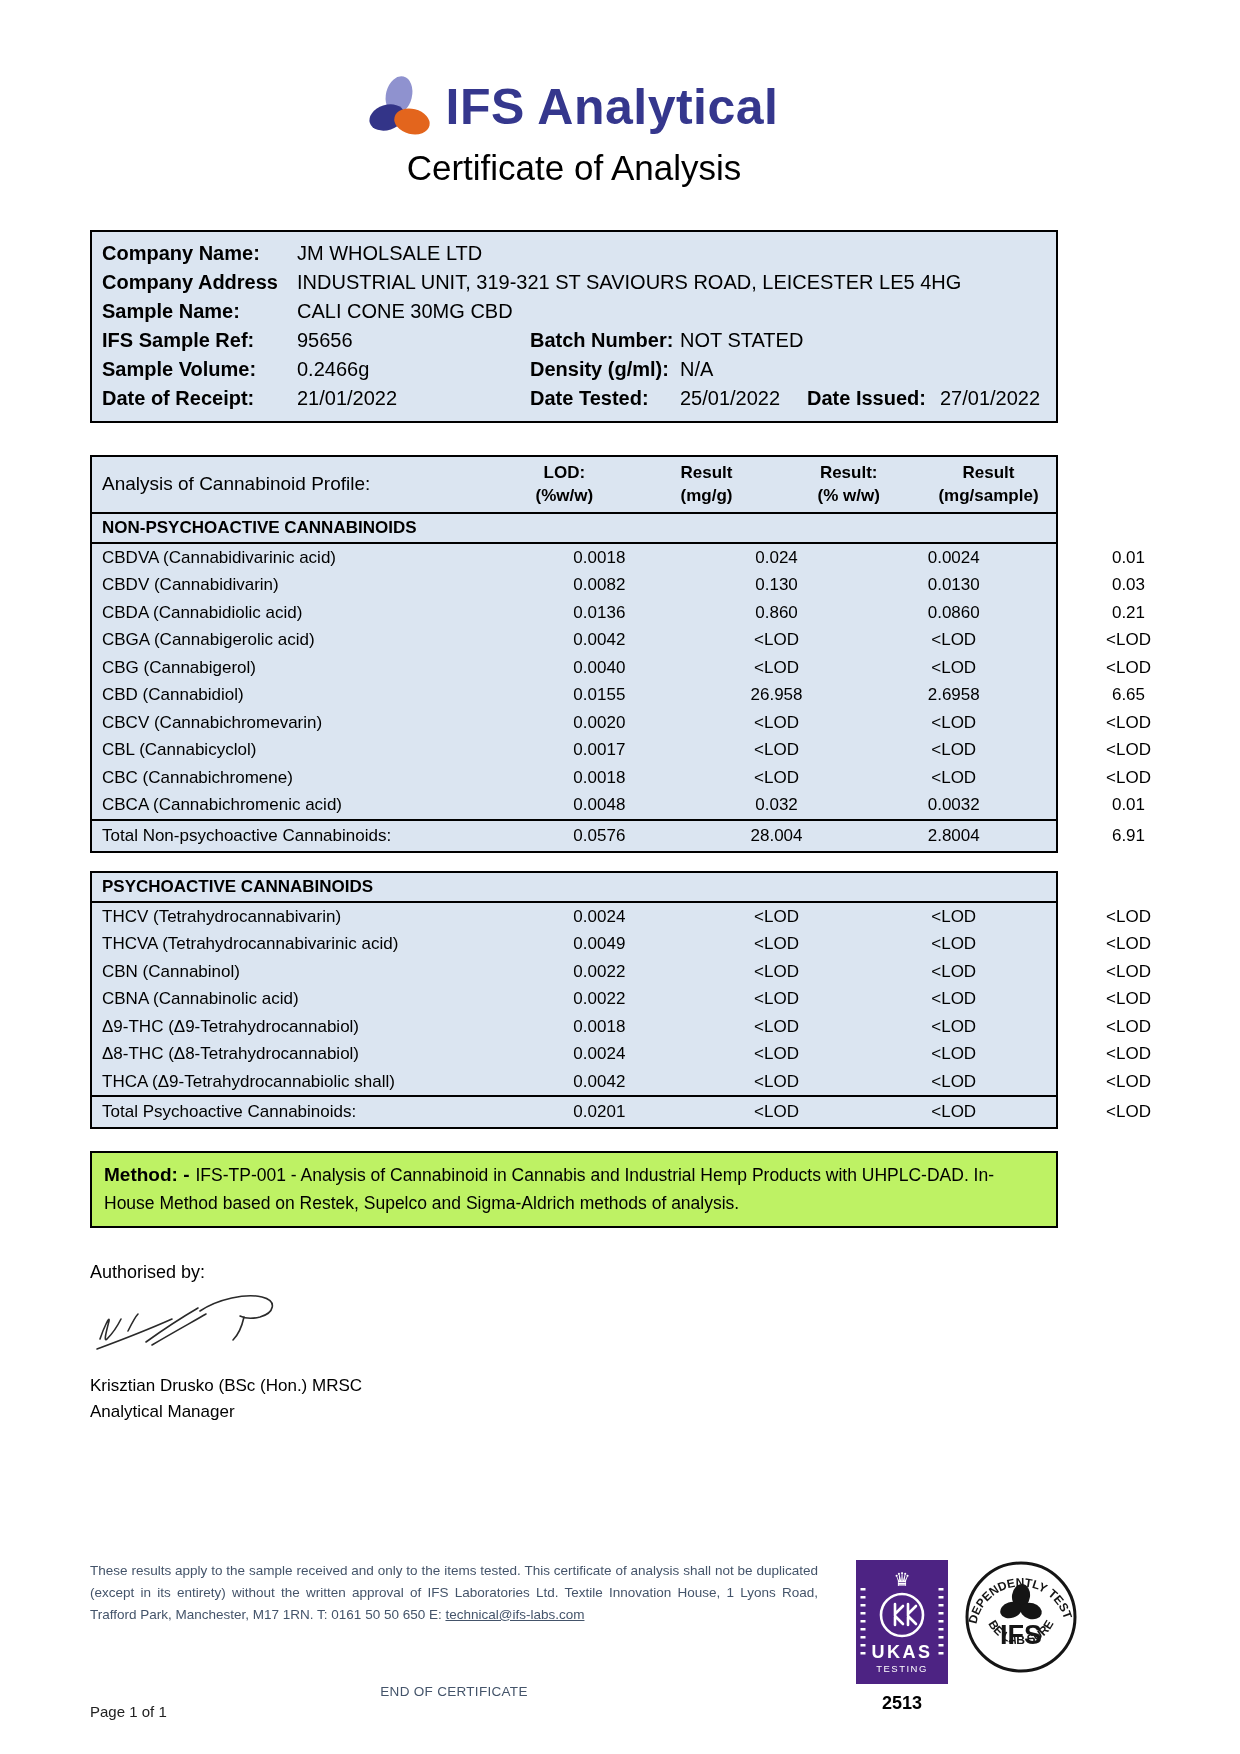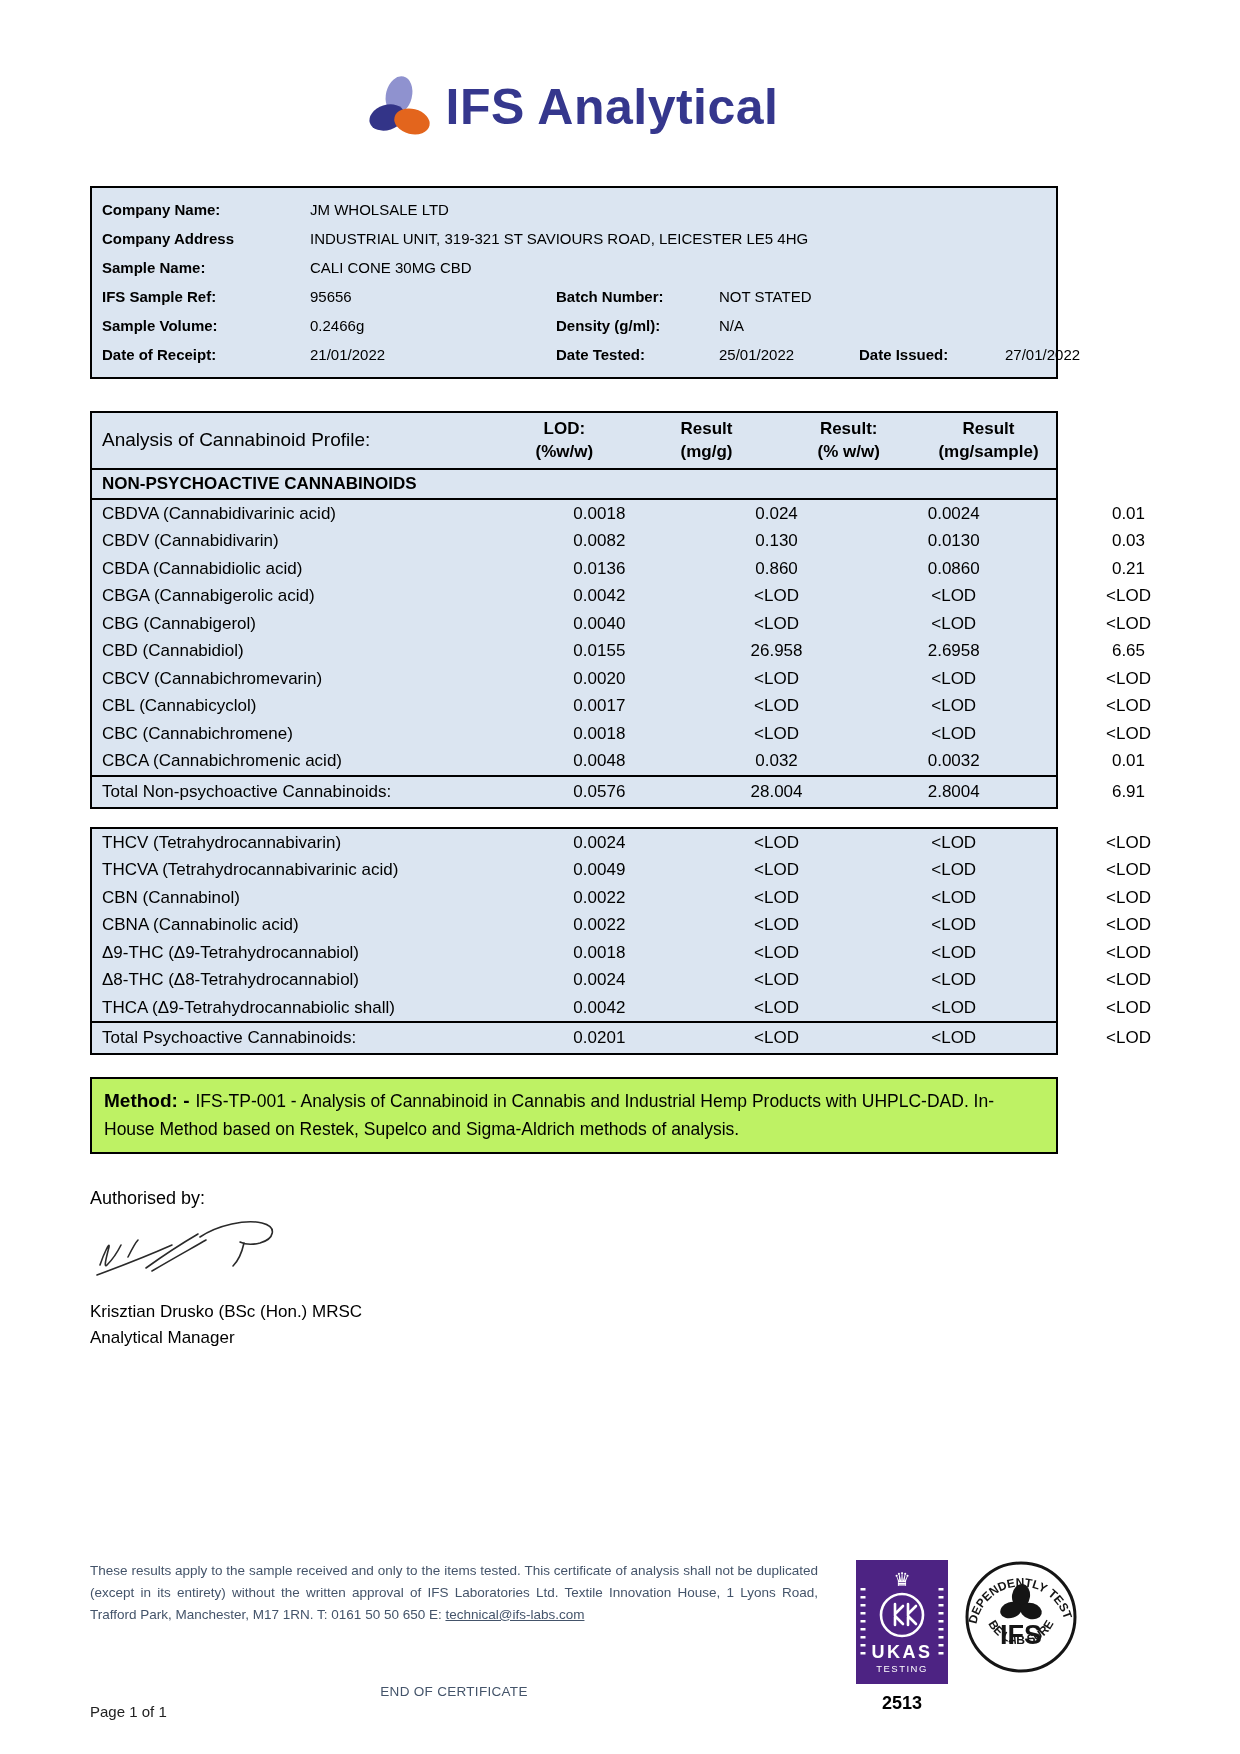--- a/index.html
+++ b/index.html
@@ -12,21 +12,21 @@
   .brand-name { font-size:50px; font-weight:bold; color:#35378d; letter-spacing:0.5px; }
   .logo { position:relative; width:62px; height:62px; flex:0 0 auto; }
   .logo i { position:absolute; border-radius:50%; display:block; }
   .e1 { width:26px; height:38px; left:17px; top:0; background:#8f92cf; transform:rotate(14deg); }
   .e2 { width:36px; height:25px; left:0; top:29px; background:#333488; transform:rotate(-18deg); }
   .e3 { width:36px; height:25px; left:25px; top:33px; background:#e3651d; transform:rotate(14deg); }
   .doc-title { text-align:center; font-size:35px; margin-top:4px; }
 
   
   .info-table { margin-top:42px; background:#dbe5f1; border:2.5px solid #000; padding:7px 0 8px 0; }
-  .irow { display:grid; min-height:29px; align-items:center; font-size:15px;gap:13px; }
+  .irow { display:grid; min-height:29px; align-items:center; font-size:20px; }
   .cols-a { grid-template-columns:205px 1fr; }
   .cols-b { grid-template-columns:205px 223px 160px 1fr; }
   .cols-c { grid-template-columns:205px 223px 160px 117px 143px 1fr; }
   .ilabel { font-weight:bold; padding-left:10px; }
   .ival { padding-right:6px; }
 
   
   .ctable { margin-top:32px; background:#dbe5f1; border:2.5px solid #000; font-size:17px; }
   .chead { display:grid; grid-template-columns:41.5% 15% 14.5% 15% 14%; border-bottom:2.5px solid #000; }
   .ctitle { font-weight:normal; font-size:19px; display:flex; align-items:center; padding-left:10px; }
@@ -66,20 +66,21 @@
 
     <div class="brand">
       <span class="logo">
           <i class="e1"></i>
           <i class="e2"></i>
           <i class="e3"></i>
         </span>
       <span class="brand-name">IFS Analytical</span>
     </div>
 
+    <div class="doc-title">Certificate of Analysis</div>
 
     <div class="info-table">
       <div class="irow cols-a">
         <div class="ilabel">Company Name:</div>
         <div class="ival">JM WHOLSALE LTD</div>
       </div>
       <div class="irow cols-a">
         <div class="ilabel">Company Address</div>
         <div class="ival">INDUSTRIAL UNIT, 319-321 ST SAVIOURS ROAD, LEICESTER LE5 4HG</div>
       </div>
@@ -205,20 +206,21 @@
       <div class="crow trow">
           <div class="cname">Total Non-psychoactive Cannabinoids:</div>
           <div class="cval">0.0576</div>
           <div class="cval">28.004</div>
           <div class="cval">2.8004</div>
           <div class="cval">6.91</div>
         </div>
     </div>
 
     <div class="ctable table2">
+      <div class="csection">PSYCHOACTIVE CANNABINOIDS</div>
       <div class="crow">
           <div class="cname">THCV (Tetrahydrocannabivarin)</div>
           <div class="cval">0.0024</div>
           <div class="cval">&lt;LOD</div>
           <div class="cval">&lt;LOD</div>
           <div class="cval">&lt;LOD</div>
         </div>
       <div class="crow">
           <div class="cname">THCVA (Tetrahydrocannabivarinic acid)</div>
           <div class="cval">0.0049</div>

